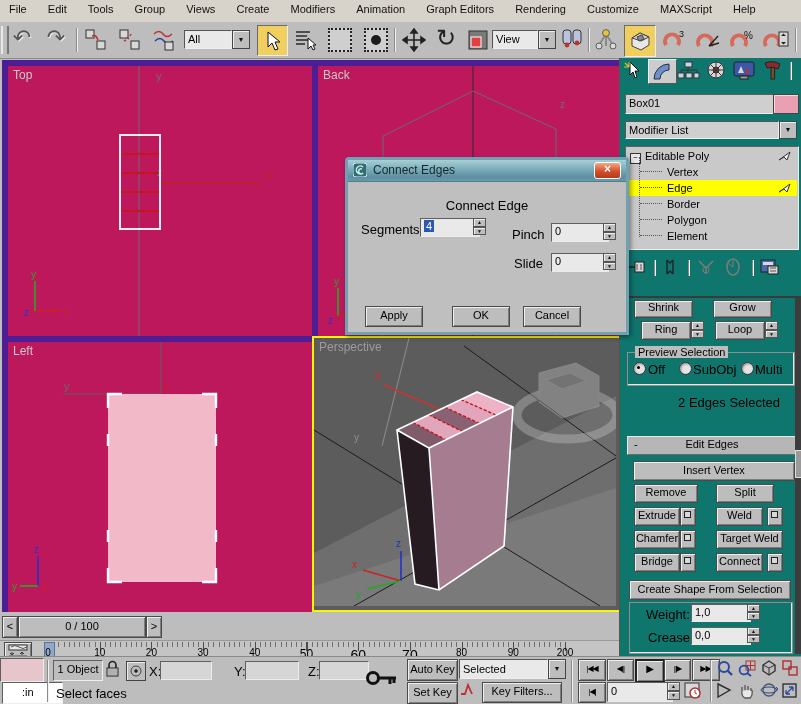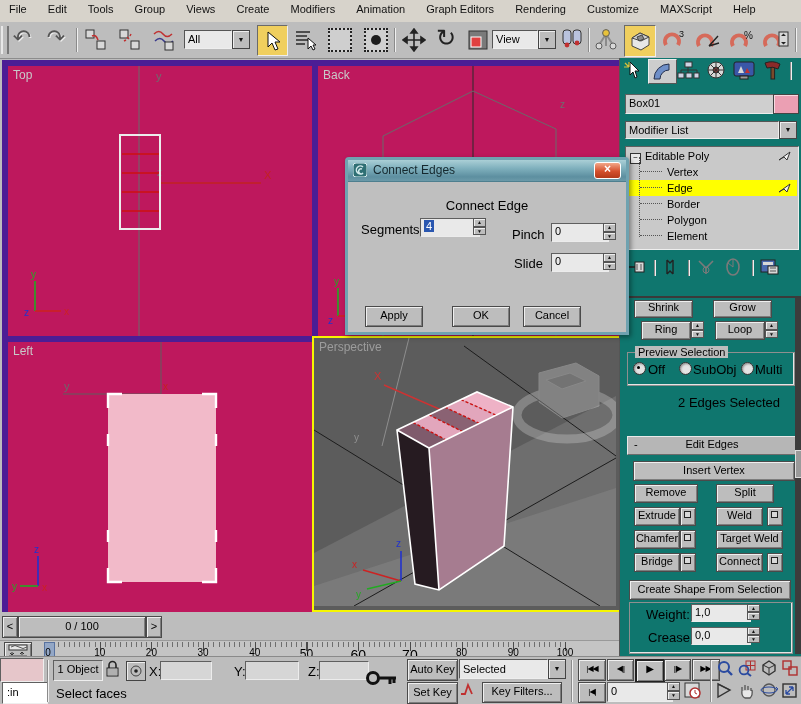--- a/index.html
+++ b/index.html
@@ -521,27 +521,27 @@
       <span class="lbl" style="left:12px;top:6px;transform:translateX(-50%);font-size:10px">0</span>
       <span class="lbl" style="left:63.7px;top:6px;transform:translateX(-50%);font-size:10px">10</span>
       <span class="lbl" style="left:115.4px;top:6px;transform:translateX(-50%);font-size:10px">20</span>
       <span class="lbl" style="left:167.1px;top:6px;transform:translateX(-50%);font-size:10px">30</span>
       <span class="lbl" style="left:218.8px;top:6px;transform:translateX(-50%);font-size:10px">40</span>
       <span class="lbl" style="left:270.5px;top:6px;transform:translateX(-50%);font-size:12px">50</span>
       <span class="lbl" style="left:322.2px;top:6px;transform:translateX(-50%);font-size:14px">60</span>
       <span class="lbl" style="left:373.9px;top:6px;transform:translateX(-50%);font-size:14px">70</span>
       <span class="lbl" style="left:425.6px;top:6px;transform:translateX(-50%);font-size:10px">80</span>
       <span class="lbl" style="left:477.3px;top:6px;transform:translateX(-50%);font-size:10px">90</span>
-      <span class="lbl" style="left:529px;top:6px;transform:translateX(-50%);font-size:10px">100</span>
+      <span class="lbl" style="left:529px;top:6px;transform:translateX(-50%);font-size:10px">200</span>
     </div>
   </div>
 
   <div class="abs" style="left:0;top:656px;width:801px;height:48px;background:#bdbdbd;border-top:1px solid #8a8a8a">
     <div class="abs" style="left:0;top:1px;width:42px;height:22px;background:#e6c6ca;border:1px solid;border-color:#5f5f5f #eee #eee #5f5f5f"></div>
-    <div class="abs" style="left:2px;top:25px;width:40px;height:20px;background:#fff;border:1px solid;border-color:#5f5f5f #eee #eee #5f5f5f;font-size:11px;line-height:18px;padding-left:4px;overflow:hidden">:in</div>
+    <div class="abs" style="left:2px;top:25px;width:40px;height:20px;background:#fff;border:1px solid;border-color:#5f5f5f #eee #eee #5f5f5f;font-size:11px;line-height:18px;padding-left:19px;overflow:hidden">:in</div>
     <div class="vsep" style="left:47px;top:3px;height:42px"></div>
     <div class="abs" style="left:53px;top:3px;width:48px;height:19px;border:1px solid;border-color:#5f5f5f #eee #eee #5f5f5f;text-align:center;line-height:17px">1 Object</div>
     <div class="abs" style="left:106px;top:3px;width:14px;height:19px">
       <svg width="13" height="17" class="icon-svg">
           <rect x="1" y="8" width="11" height="8" fill="#d8d8d8" stroke="#222"></rect>
           <path d="M3 8 V5 A3.5 3.5 0 0 1 10 5 V8" fill="none" stroke="#222" stroke-width="1.6"></path>
           <path d="M2 10 h9 M2 12 h9 M2 14 h9" stroke="#888"></path>
         </svg>
     </div>
     <div class="abs" style="left:126px;top:4px;width:18px;height:18px;border:1px solid #444;box-shadow:inset 1px 1px 0 #eee;display:flex;align-items:center;justify-content:center">

